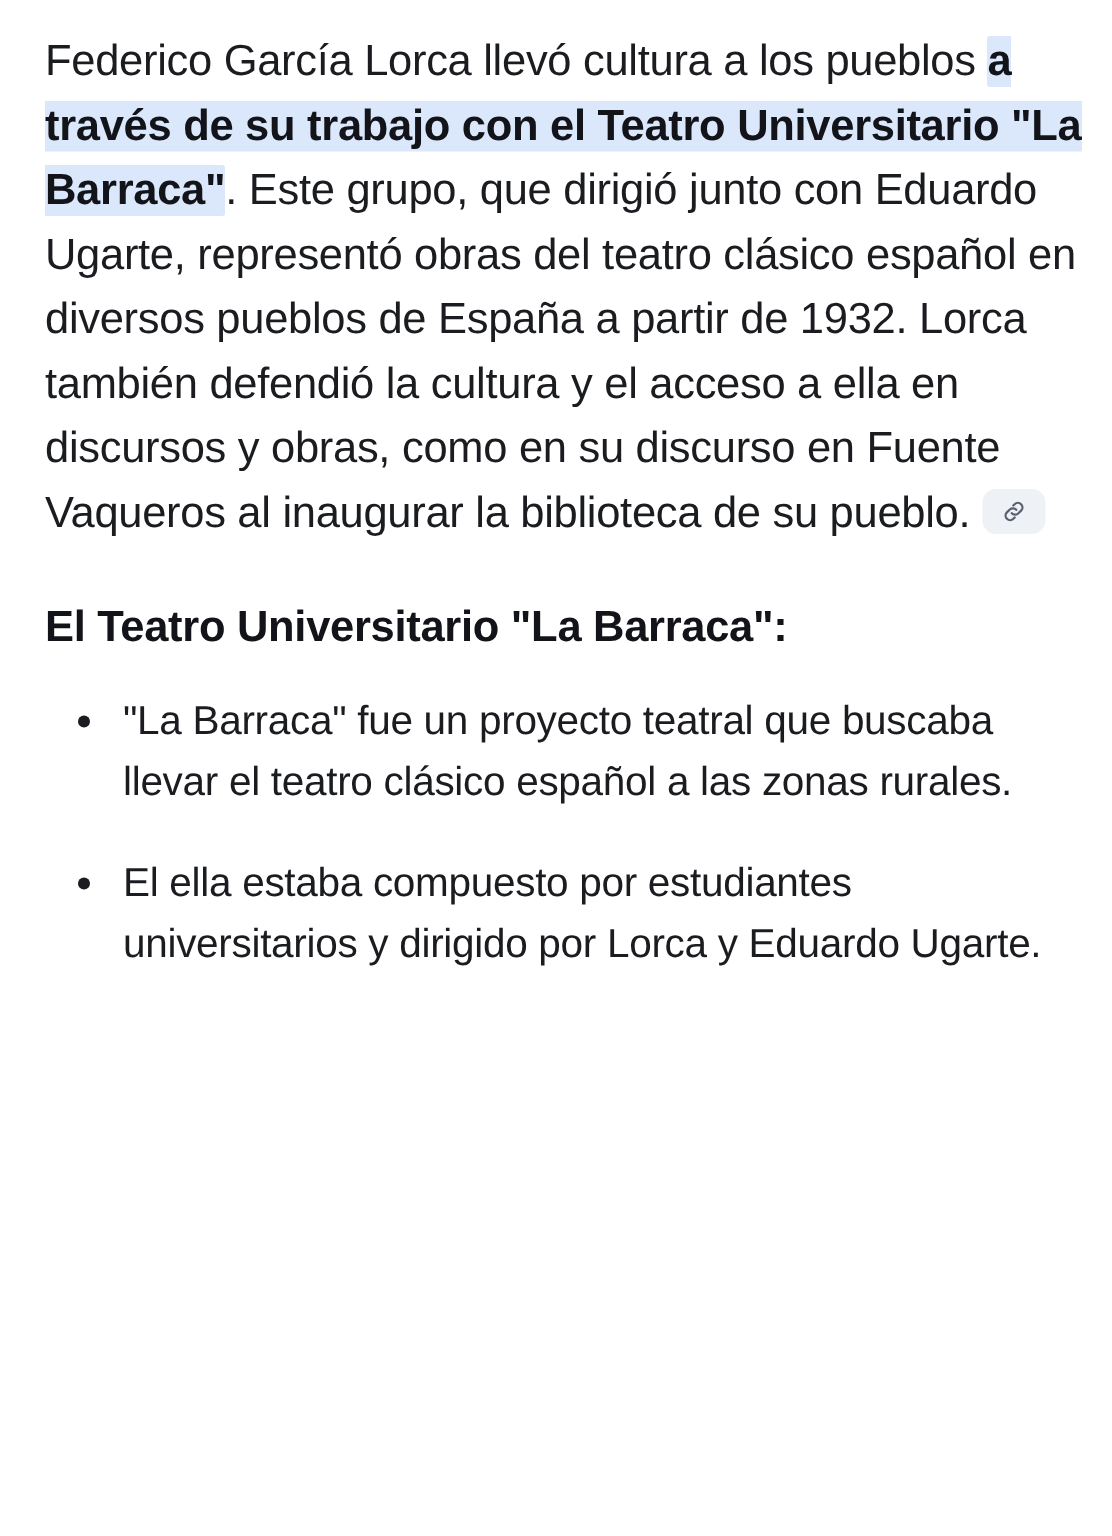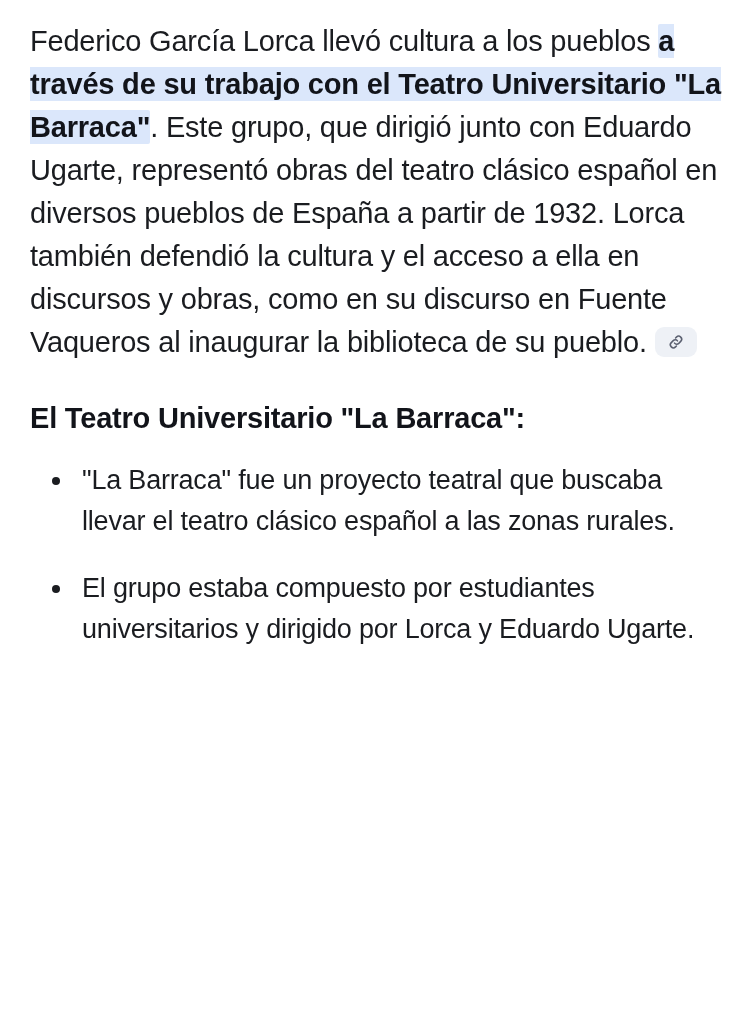--- a/index.html
+++ b/index.html
@@ -93,16 +93,16 @@
         <svg width="18" height="18" viewBox="0 0 24 24" fill="none" stroke="#5b6070" stroke-width="2" stroke-linecap="round">
           <path d="M10 13.5a4 4 0 0 0 5.7.3l2.6-2.6a4 4 0 0 0-5.7-5.7l-1.2 1.2"></path>
           <path d="M14 10.5a4 4 0 0 0-5.7-.3l-2.6 2.6a4 4 0 0 0 5.7 5.7l1.2-1.2"></path>
         </svg>
       </span></p>
 
   <h2 class="section-title">El Teatro Universitario "La Barraca":</h2>
 
   <ul class="bullets">
     <li><span class="dot"></span><span>"La Barraca" fue un proyecto teatral que buscaba llevar el teatro clásico español a las zonas rurales.</span></li>
-    <li><span class="dot"></span><span>El grupo estaba compuesto por estudiantes universitarios y dirigido por Lorca y Eduardo Ugarte.</span></li>
+    <li><span class="dot"></span><span>El ella estaba compuesto por estudiantes universitarios y dirigido por Lorca y Eduardo Ugarte.</span></li>
   </ul>
 
 </div>
 
 </body></html>

